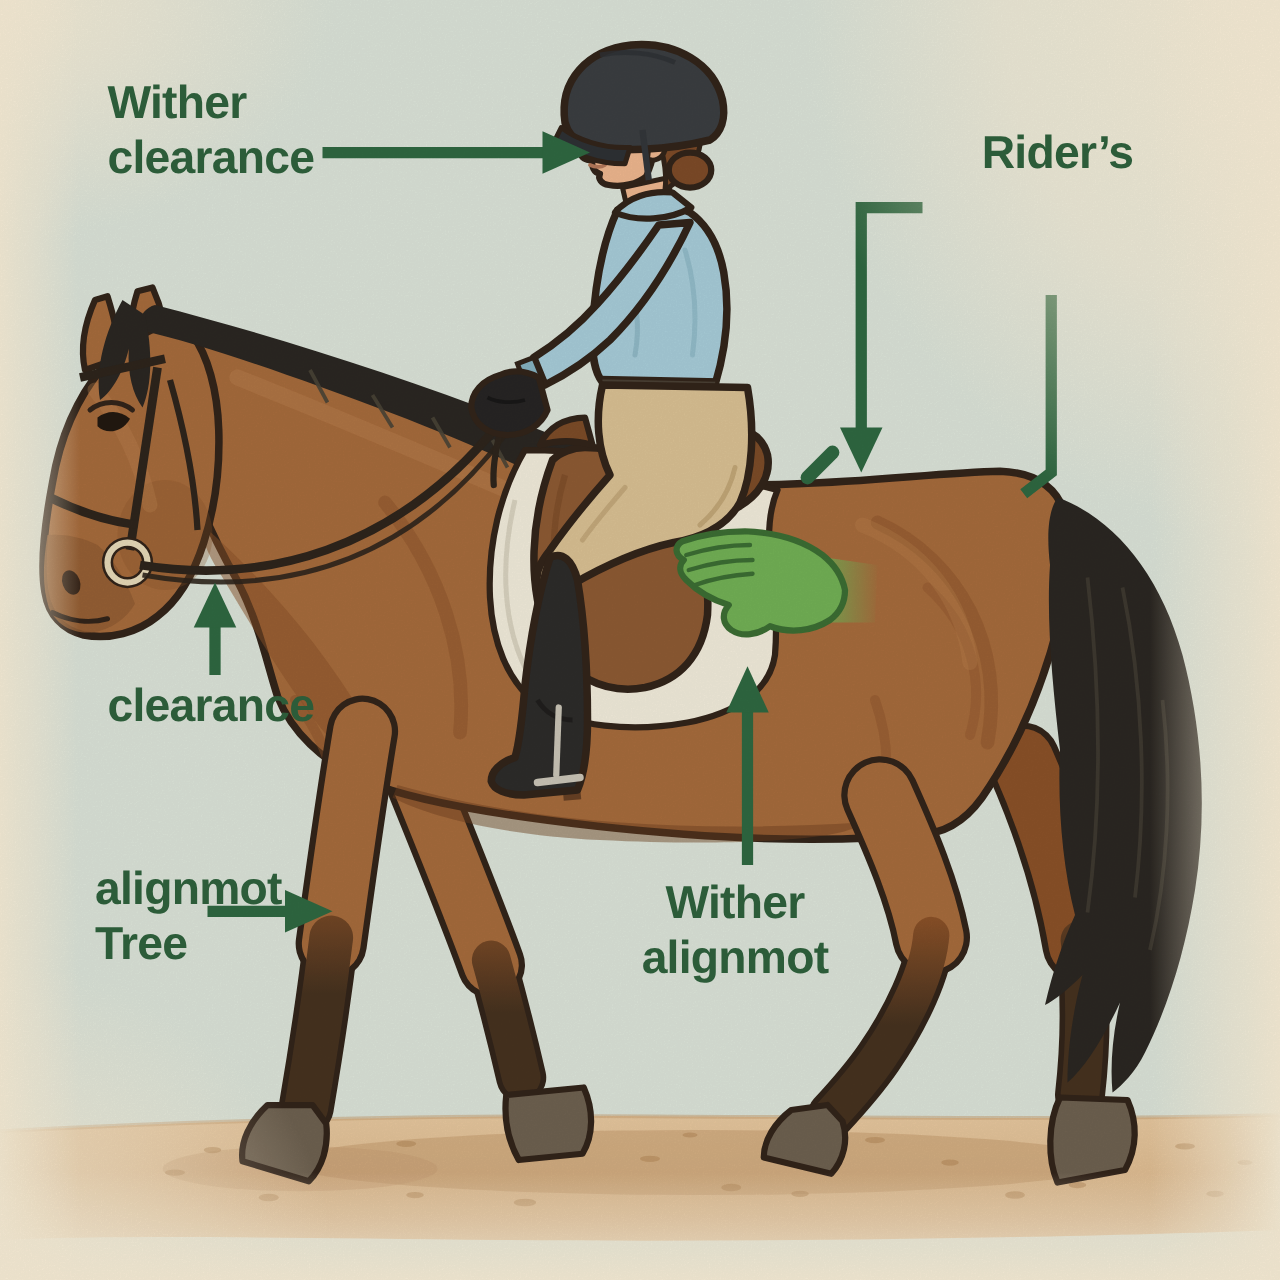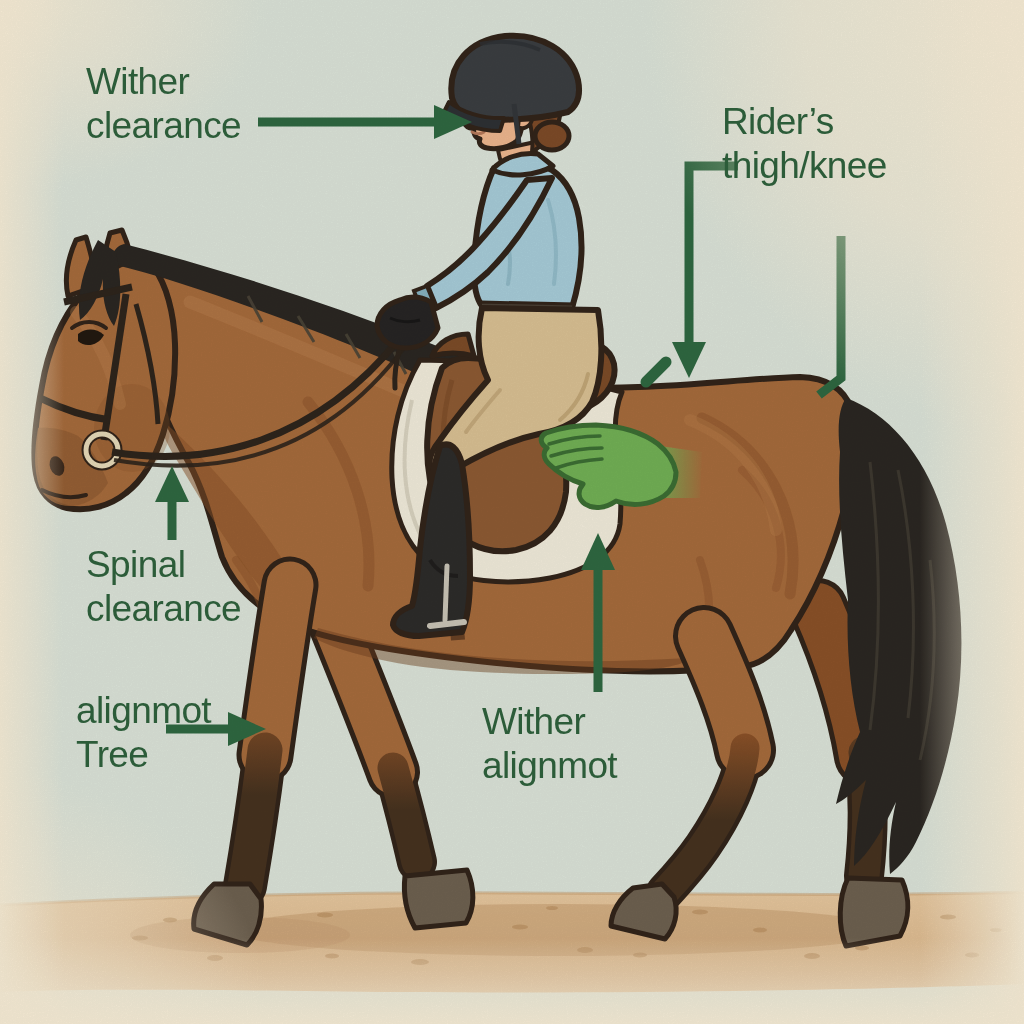--- a/index.html
+++ b/index.html
@@ -5,26 +5,26 @@
   html,body{margin:0;padding:0;background:#ffffff;}
   .stage{
     position:relative;width:1024px;height:1024px;overflow:hidden;
     background:var(--sage-bg,#dbe3d8);
     font-family:"Liberation Sans","DejaVu Sans",sans-serif;
   }
   .art{position:absolute;left:0;top:0;}
   .label{
     position:absolute;
     font-family:"Liberation Sans","DejaVu Sans",sans-serif;
-    font-weight:400;font-size:37px;line-height:44px;letter-spacing:-0.6px;
+    font-weight:700;font-size:37px;line-height:44px;letter-spacing:-0.6px;
     color:var(--label-green,#2c5c39);
     white-space:nowrap;
   }
   .label .ln{display:block;}
-  .label.center{text-align:left;}
+  .label.center{text-align:center;}
   #lbl-wither{left:86px;top:60px;}
   #lbl-thigh{left:722px;top:100px;width:248px;}
   #lbl-spinal{left:86px;top:543px;}
   #lbl-tree{left:76px;top:689px;}
   #lbl-rider{left:482px;top:700px;width:212px;}
 </style>
 </head>
 <body>
 
 <div class="stage">
@@ -303,24 +303,22 @@
 
   <rect x="0" y="0" width="1024" height="1024" fill="#6f6a58" filter="url(#grain)" opacity=".05"></rect>
 </svg>
 
   <div class="label" id="lbl-wither">
     <span class="ln">Wither</span>
     <span class="ln">clearance</span>
   </div>
   <div class="label center" id="lbl-thigh">
     <span class="ln">Rider’s</span>
-    <span class="ln">thigh/knee</span>
   </div>
   <div class="label" id="lbl-spinal">
-    <span class="ln">Spinal</span>
     <span class="ln">clearance</span>
   </div>
   <div class="label" id="lbl-tree">
     <span class="ln">alignmot</span>
     <span class="ln">Tree</span>
   </div>
   <div class="label center" id="lbl-rider">
     <span class="ln">Wither</span>
     <span class="ln">alignmot</span>
   </div>

